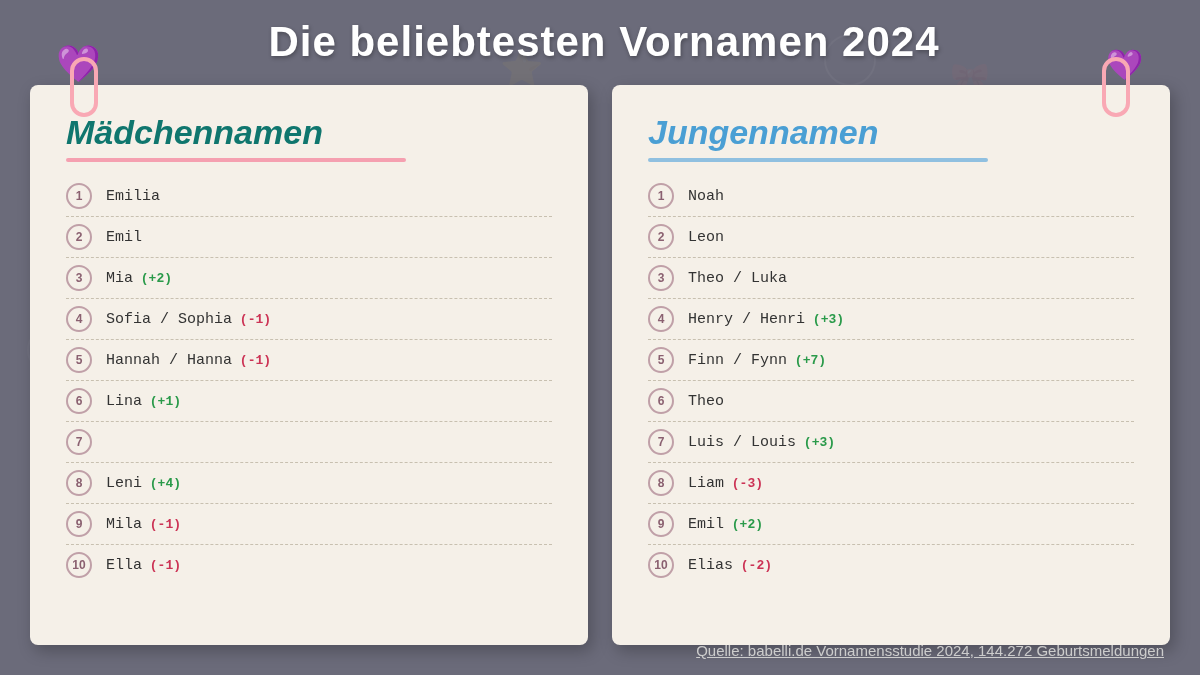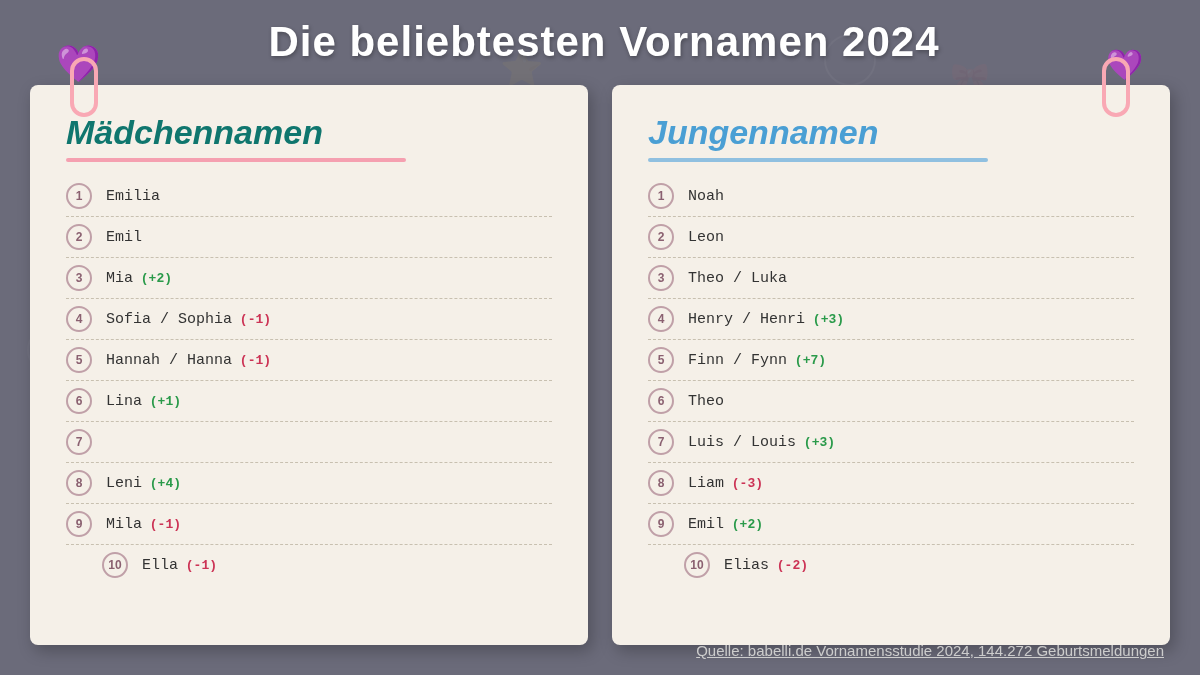--- a/index.html
+++ b/index.html
@@ -118,21 +118,20 @@
       display: flex;
       align-items: center;
       padding: 7px 0;
       border-bottom: 1.5px dashed #c8c0b0;
       font-size: 15px;
       color: #333;
     }
 
     .name-item:last-child {
       border-bottom: none;
-      margin-left: 36px;
     }
 
     .rank-circle {
       display: inline-flex;
       align-items: center;
       justify-content: center;
       width: 26px;
       height: 26px;
       border-radius: 50%;
       border: 2px solid #c0a0a8;

